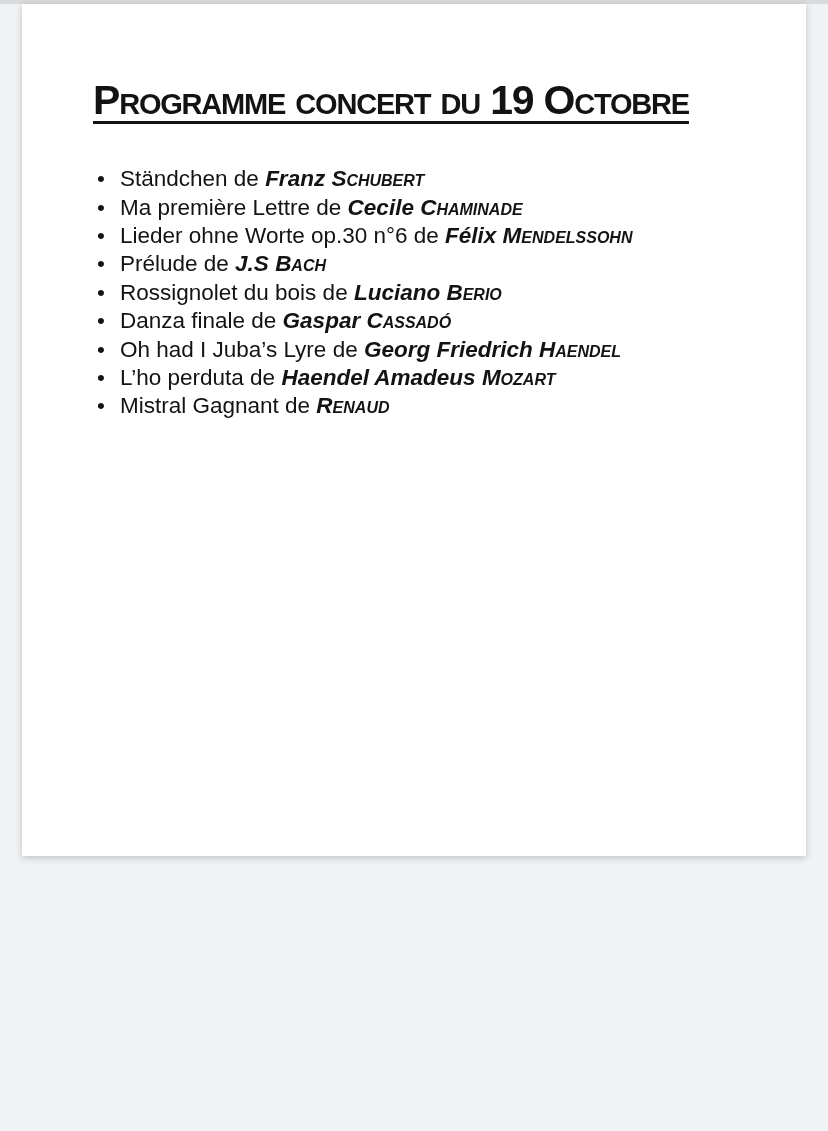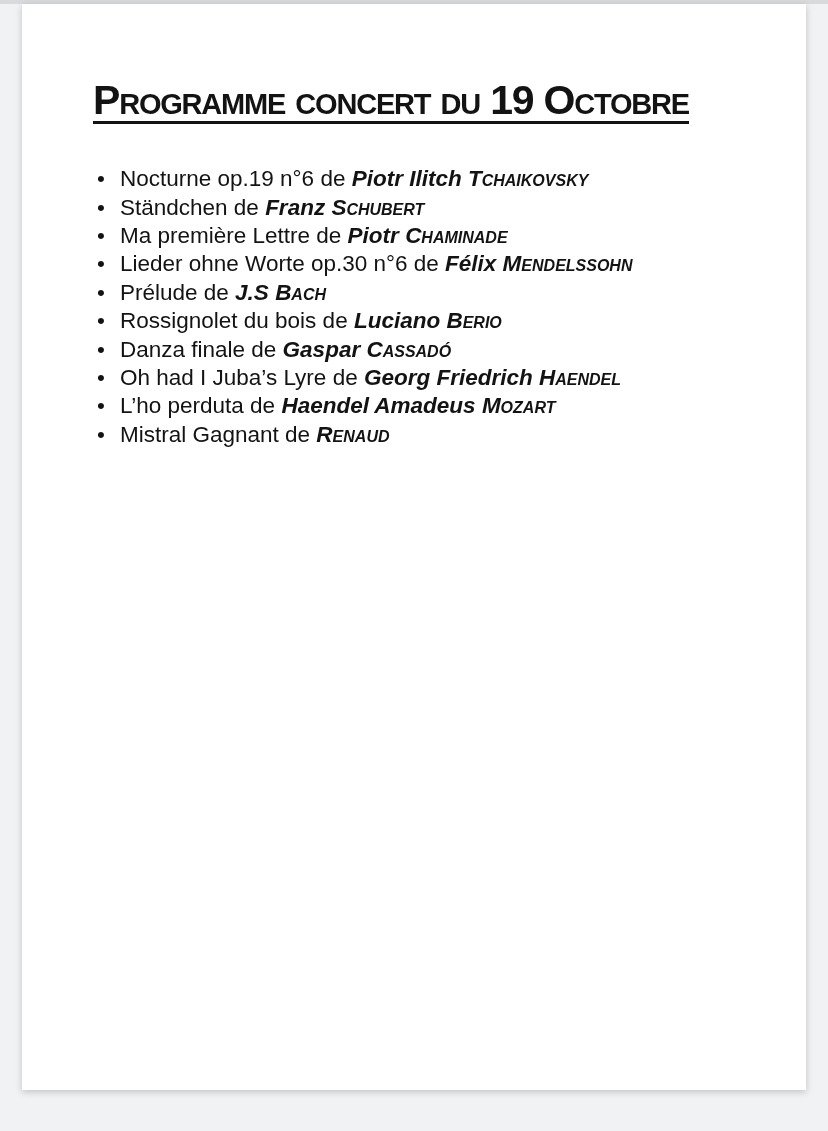--- a/index.html
+++ b/index.html
@@ -9,21 +9,21 @@
     background: var(--bg, #f1f2f4);
     font-family: "Liberation Sans", "DejaVu Sans", sans-serif;
   }
   .top-strip {
     position: absolute; top: 0; left: 0;
     width: 100%; height: 4px;
     background: var(--top-edge, #d9dadc);
   }
   .page {
     position: absolute; left: 22px; top: 4px;
-    width: 784px; height: 1086px;
+    width: 784px; height: 852px;
     background: var(--page, #ffffff);
     box-shadow: 0 2px 7px rgba(0,0,0,0.20);
     box-sizing: border-box;
     padding: 72px 56px 0 71px;
     color: var(--text, #131313);
   }
   h1.doc-title {
     margin: 0;
     font-size: 41px;
     font-weight: bold;
@@ -58,26 +58,25 @@
   .surname { font-variant: small-caps; }
 </style>
 </head>
 <body style="--bg: #f1f2f4; --top-edge: #d9dadc; --page: #ffffff; --text: #131313;">
 
 <div class="top-strip"></div>
 
 <div class="page">
   <h1 class="doc-title">Programme concert du 19 Octobre</h1>
   <ul class="programme">
-  <li><span class="prefix">Nocturne op.19 n°6 de </span><span class="composer"><span class="given">Piotr Ilitch </span><span class="surname">Tchaikovsky</span></span></li>
 
 
   <li><span class="prefix">Ständchen de </span><span class="composer"><span class="given">Franz </span><span class="surname">Schubert</span></span></li>
 
-  <li><span class="prefix">Ma première Lettre de </span><span class="composer"><span class="given">Piotr </span><span class="surname">Chaminade</span></span></li>
+  <li><span class="prefix">Ma première Lettre de </span><span class="composer"><span class="given">Cecile </span><span class="surname">Chaminade</span></span></li>
 
   <li><span class="prefix">Lieder ohne Worte op.30 n°6 de </span><span class="composer"><span class="given">Félix </span><span class="surname">Mendelssohn</span></span></li>
 
   <li><span class="prefix">Prélude de </span><span class="composer"><span class="given">J.S </span><span class="surname">Bach</span></span></li>
 
   <li><span class="prefix">Rossignolet du bois de </span><span class="composer"><span class="given">Luciano </span><span class="surname">Berio</span></span></li>
 
   <li><span class="prefix">Danza finale de </span><span class="composer"><span class="given">Gaspar </span><span class="surname">Cassadó</span></span></li>
 
 

